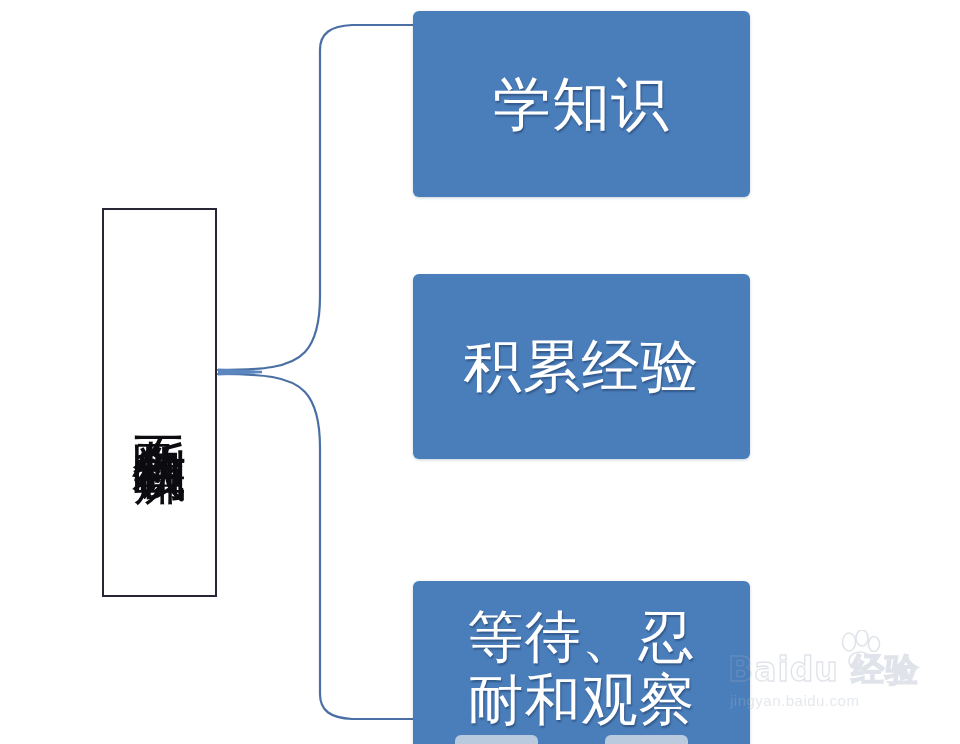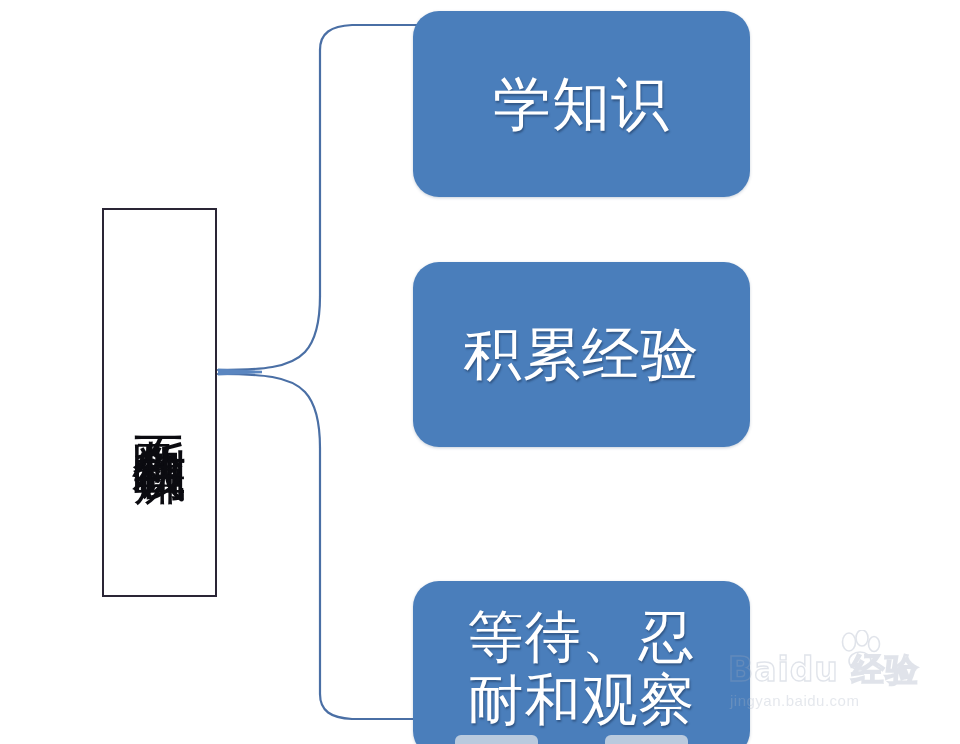--- a/index.html
+++ b/index.html
@@ -55,41 +55,41 @@
     letter-spacing: 3px;
     color: #0b0b10;
     white-space: nowrap;
     font-weight: 400;
   }
 
   
   .branch-node {
     position: absolute;
     background: #4a7ebb;
-    border-radius: 26px;
+    border-radius: 6px;
     box-sizing: border-box;
     display: flex;
     align-items: center;
     justify-content: center;
     box-shadow: 0 1px 3px rgba(40,70,110,0.25);
   }
   .branch-node .label {
     color: #ffffff;
     font-family: "DejaVu Serif", "Liberation Serif", serif;
     font-size: 58px;
     line-height: 1.08;
     letter-spacing: 1px;
     text-align: center;
     text-shadow: 1px 2px 2px rgba(20,40,70,0.45);
     white-space: pre-line;
     padding: 0 10px;
   }
 
   #branch-node-0 { left: 413px; top: 11px;  width: 337px; height: 186px; }
-  #branch-node-1 { left: 413px; top: 262px; width: 337px; height: 185px; }
+  #branch-node-1 { left: 413px; top: 274px; width: 337px; height: 185px; }
   #branch-node-2 { left: 413px; top: 558px; width: 337px; height: 176px; margin-top: 23px; }
 
   #branch-node-2 .label {
     font-size: 56px;
     line-height: 1.12;
   }
 
   
   .cutoff-shape {
     position: absolute;

